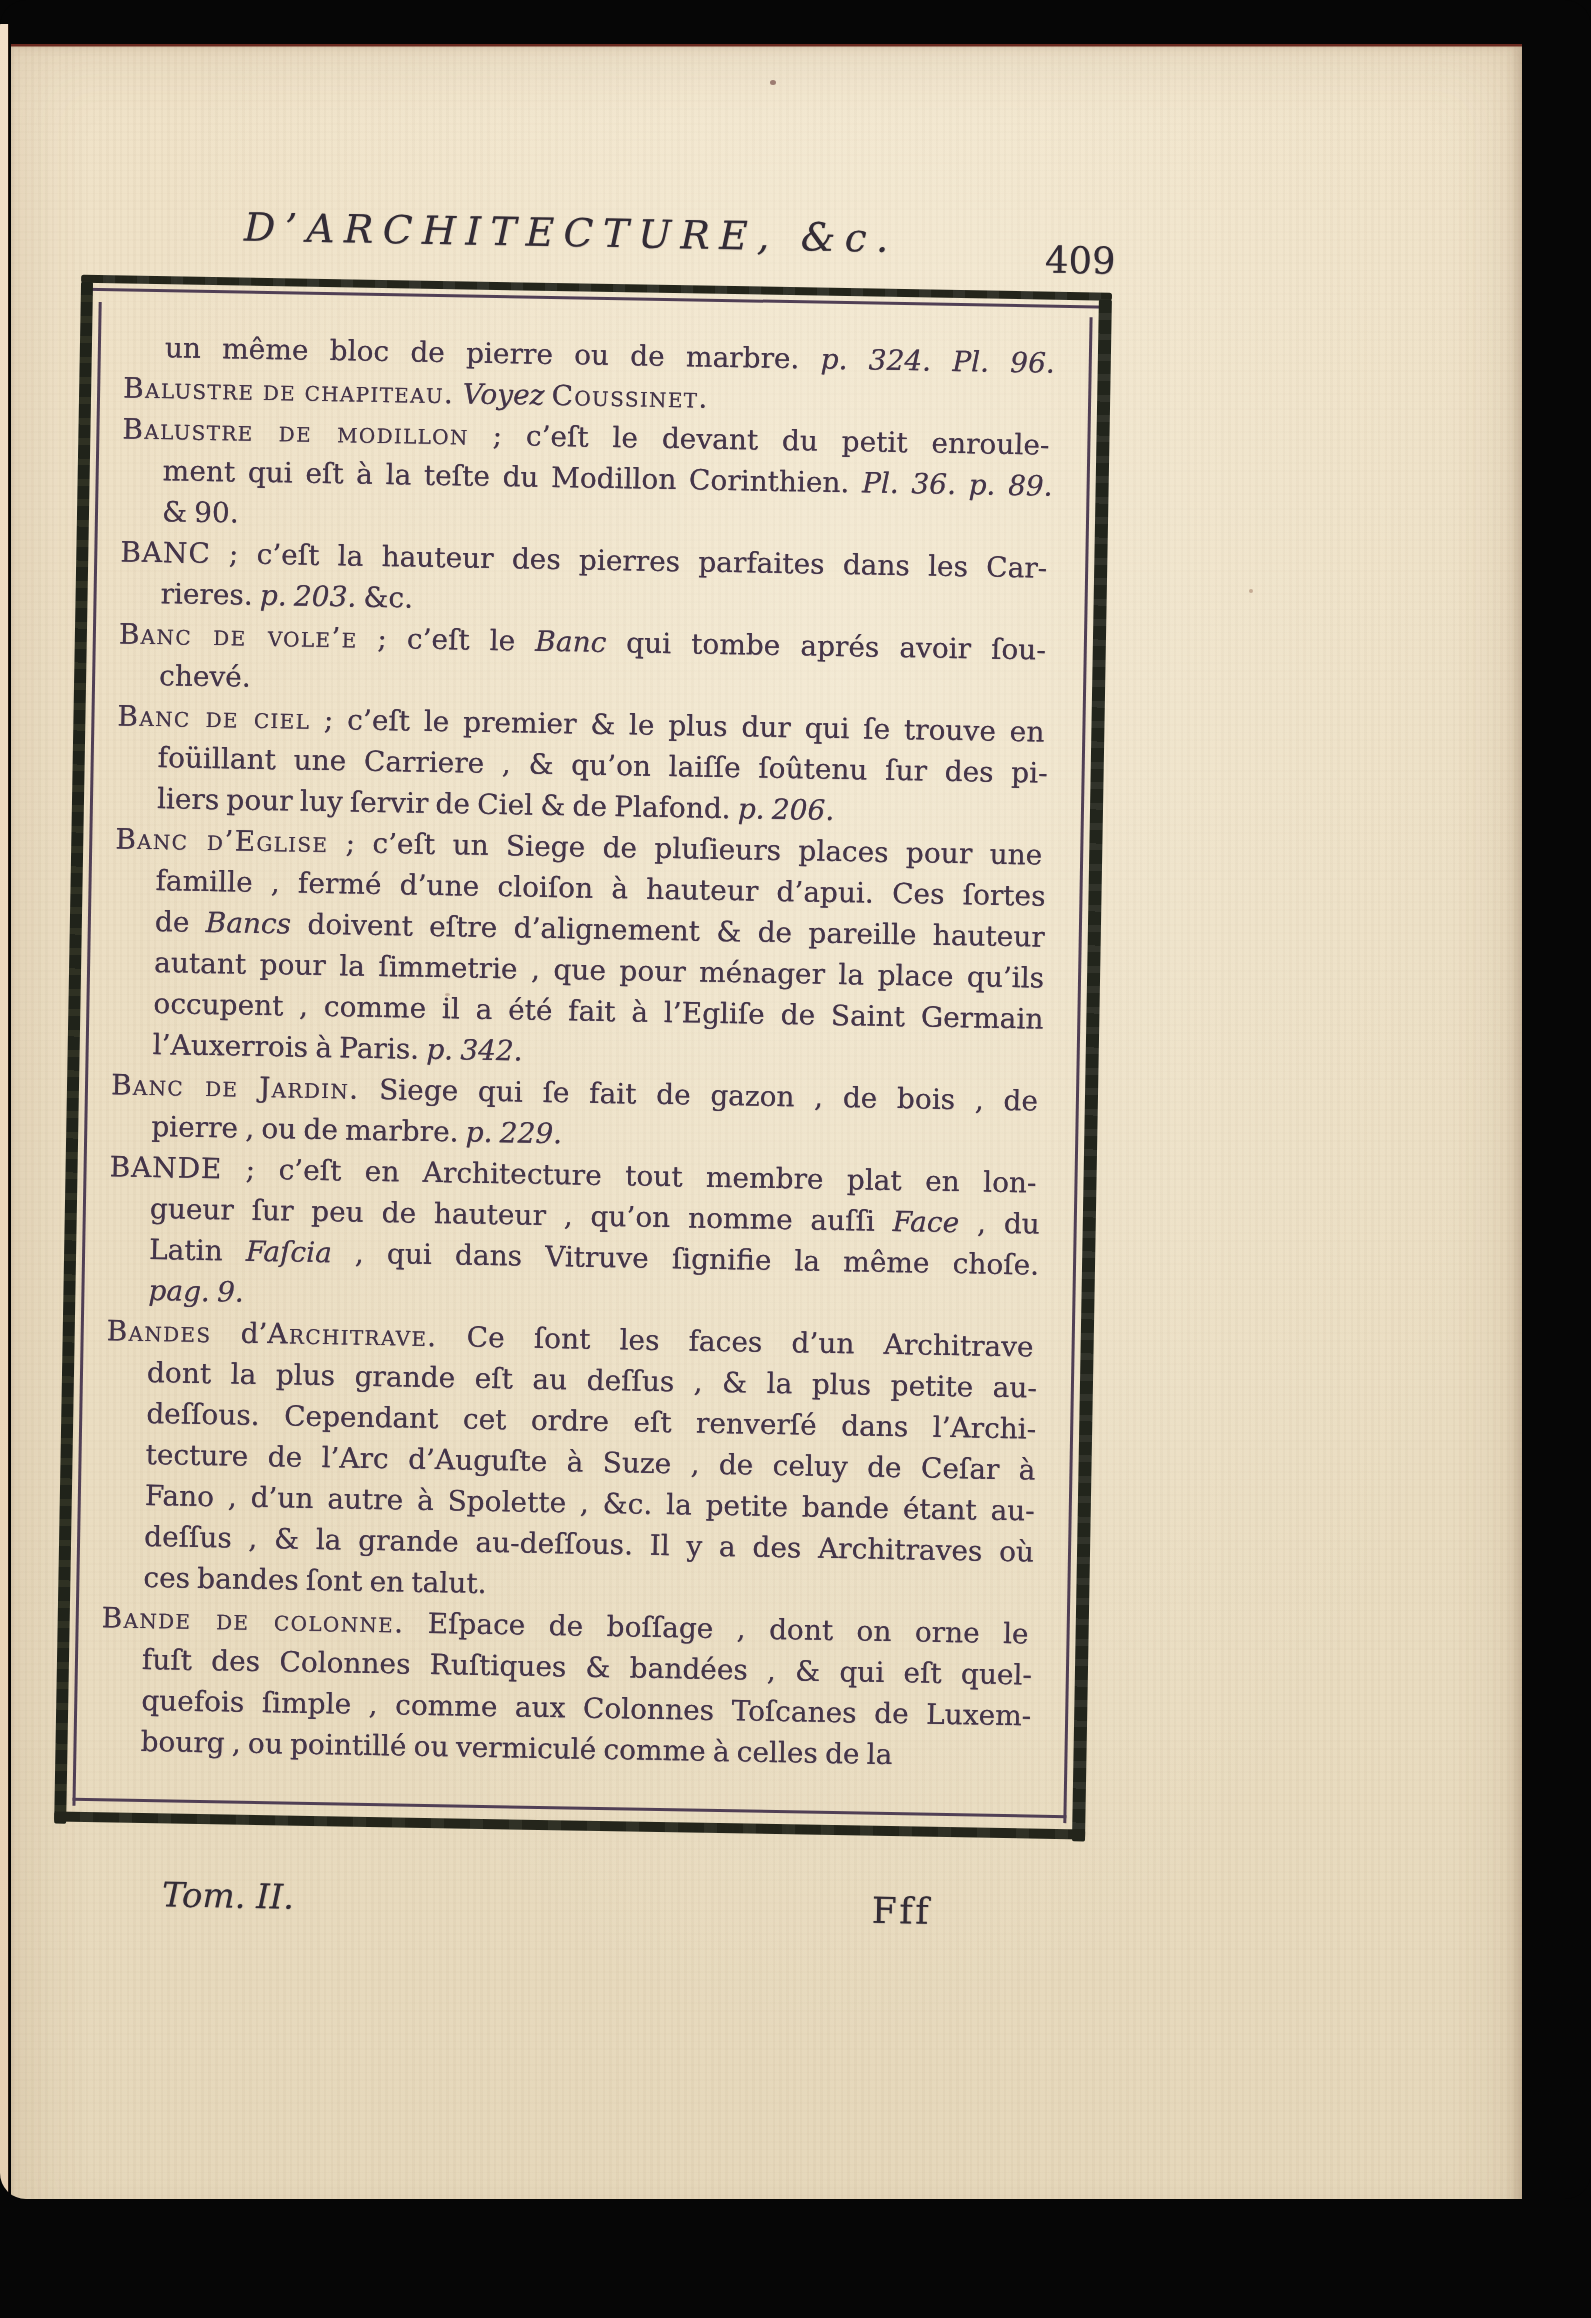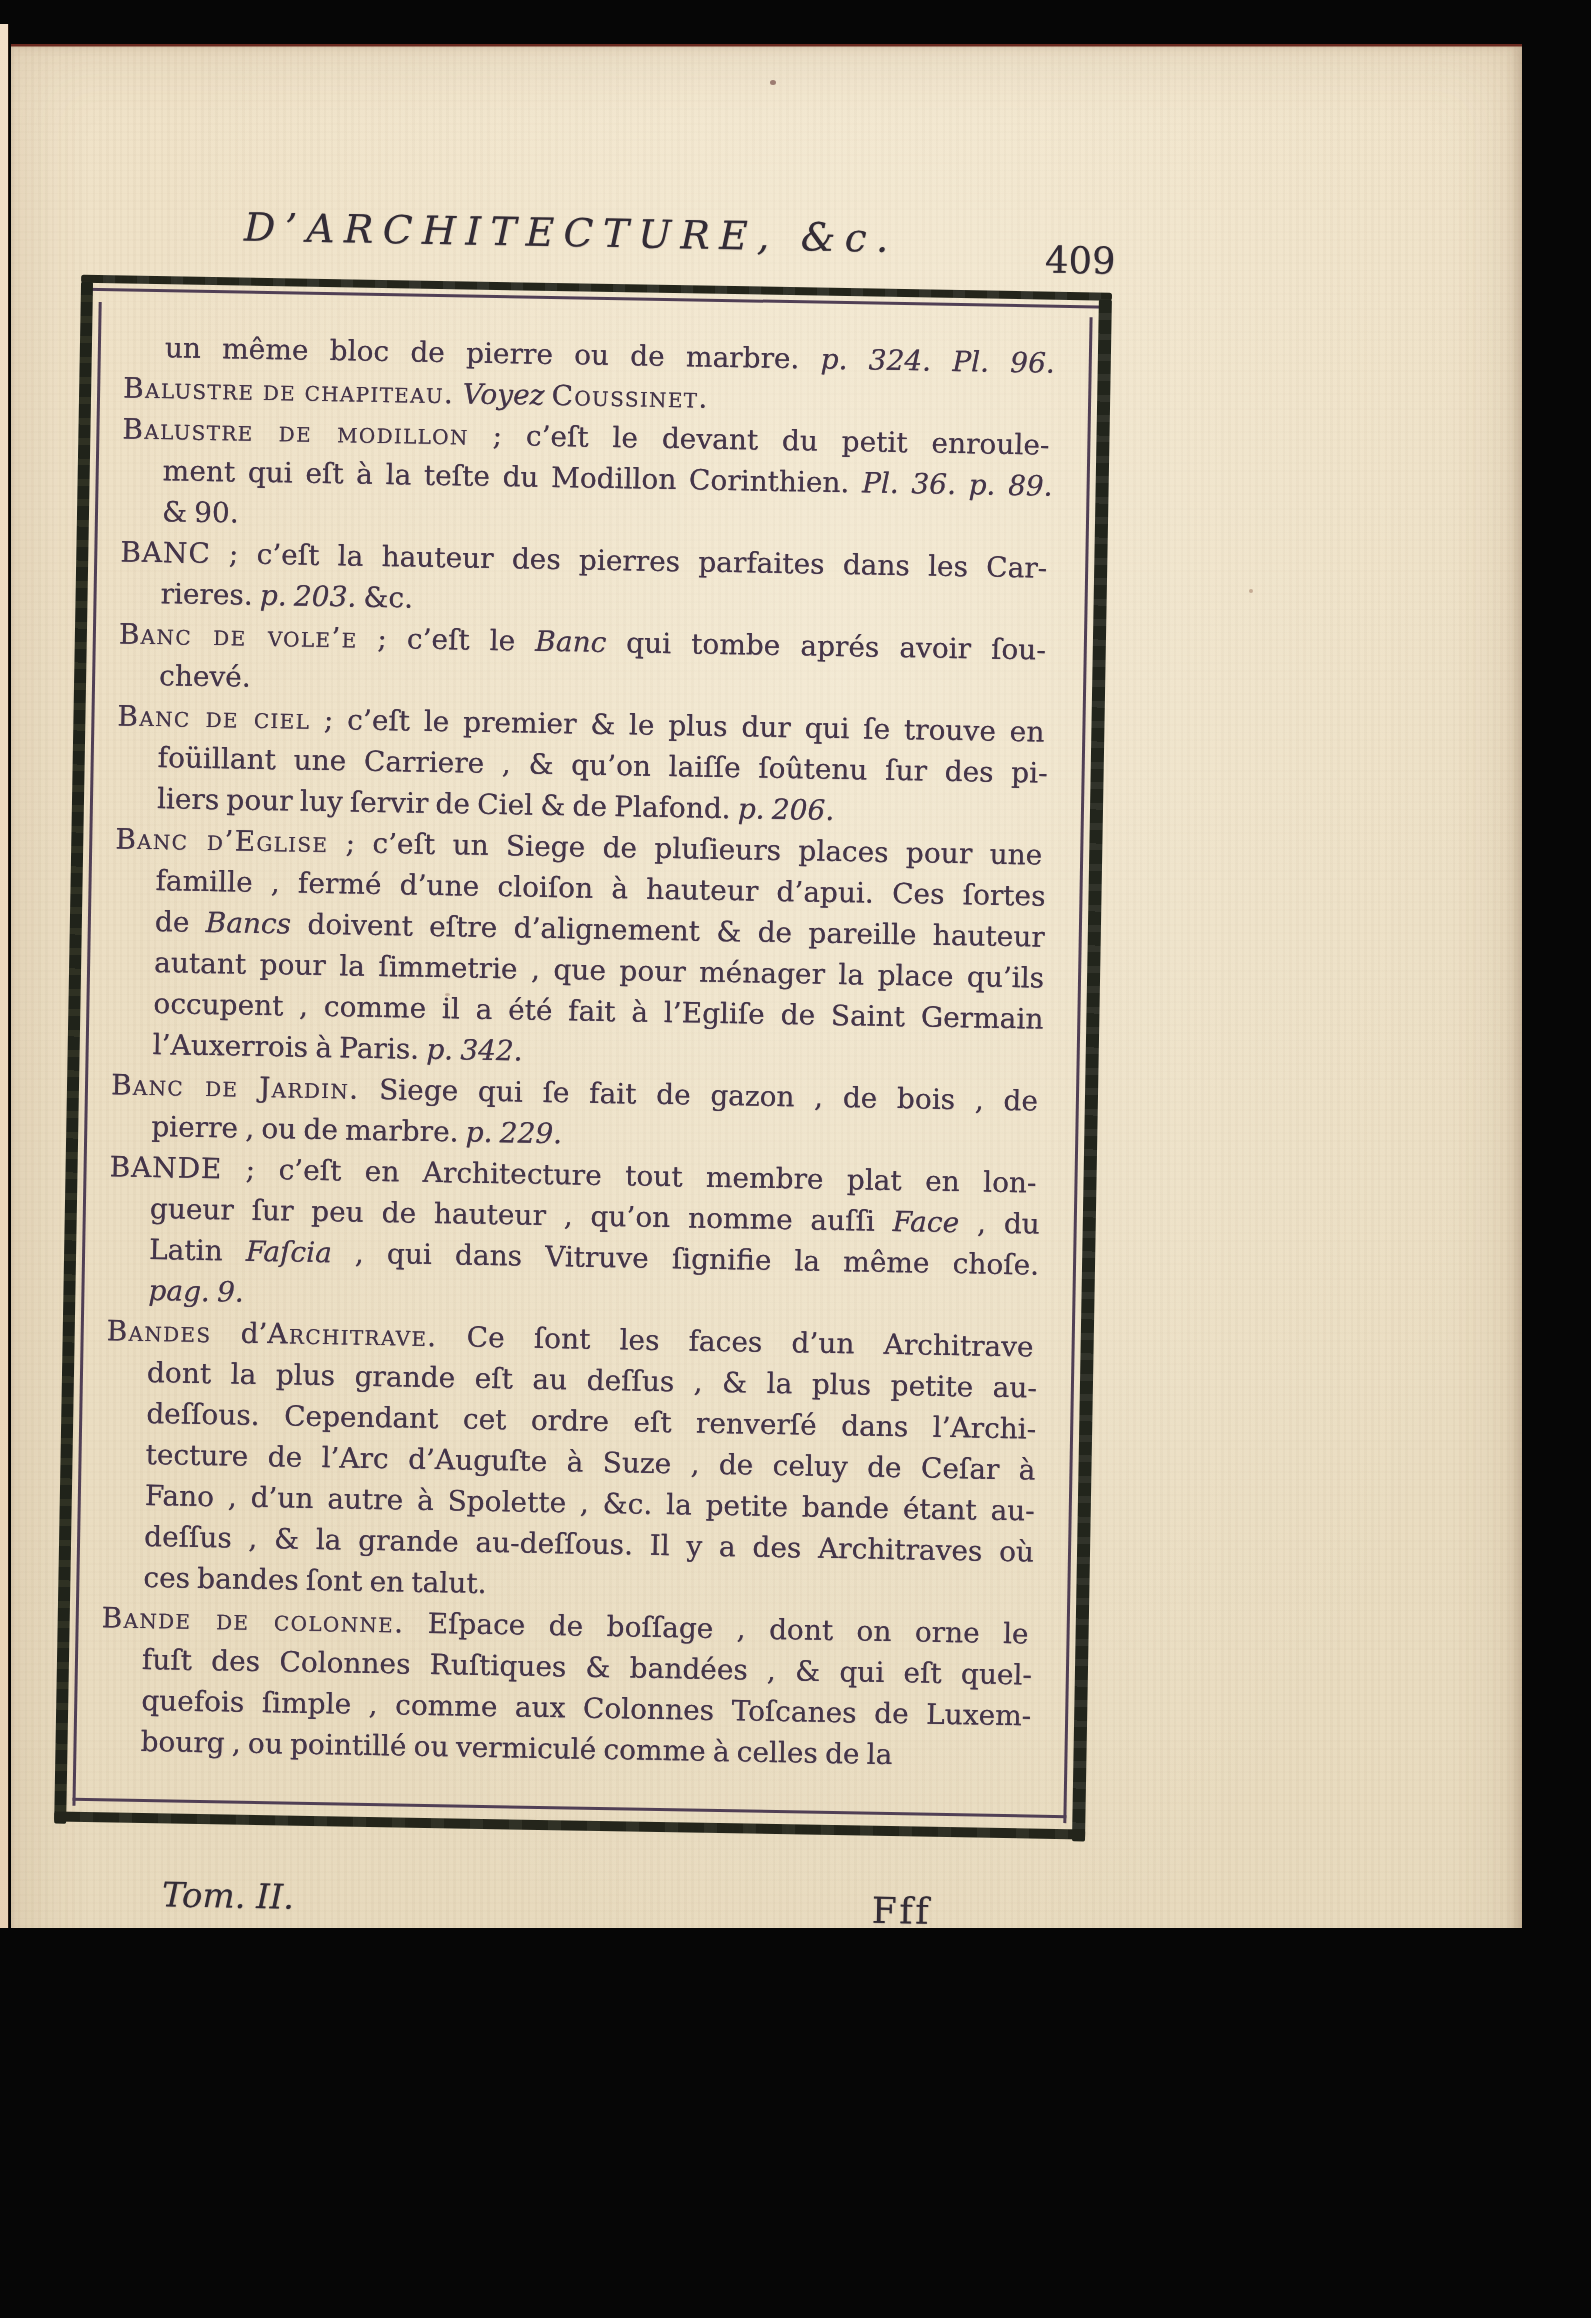--- a/index.html
+++ b/index.html
@@ -6,21 +6,21 @@
     --bg:#060606;
     --paper:#ebdfc4;
     --ink:#443549;
     --ink-dark:#332c36;
     --rule:#2b2c20;
     --thin:#503f55;
   }
   *{margin:0;padding:0;box-sizing:border-box;}
   html,body{width:1591px;height:2319px;background:var(--bg);}
   body{font-family:"DejaVu Serif","Liberation Serif",serif;color:var(--ink);}
-  .scan{position:relative;width:1591px;height:1928px;overflow:hidden;background:var(--bg);}
+  .scan{position:relative;width:1591px;height:2199px;overflow:hidden;background:var(--bg);border-radius:26px;}
 
   
   .page-sliver{position:absolute;left:0;top:24px;width:9.4px;height:2295px;
     background:linear-gradient(180deg,#f2dfc8,#ecd6ba 60%,#e6ceb2);
     border-right:1.7px solid #2a1b15;}
 
   
   .paper{position:absolute;left:11px;top:44px;width:1511px;height:2214px;
     background:
       radial-gradient(ellipse at 55% 28%, rgba(255,252,240,0.35), rgba(255,255,255,0) 62%),

